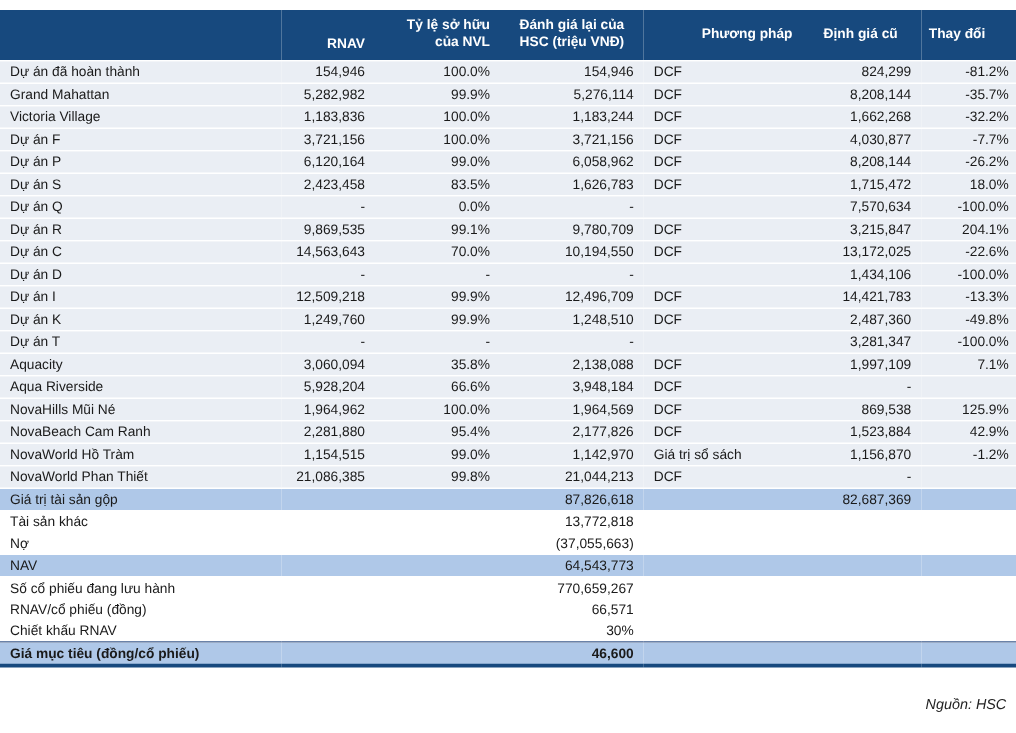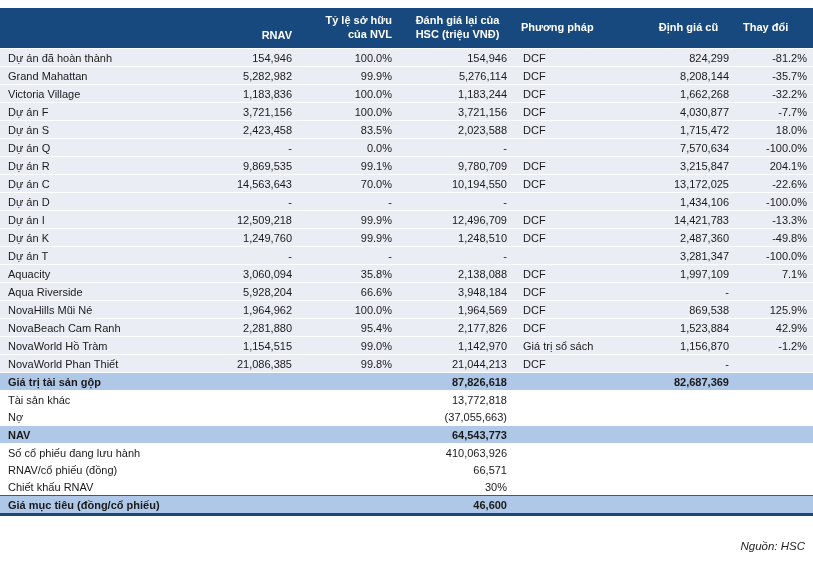--- a/index.html
+++ b/index.html
@@ -10,32 +10,32 @@
   th,td{font-size:11px;overflow:hidden;white-space:nowrap;}
   thead th{
     background:#17497E;color:#fff;font-weight:bold;
     padding:4px 6px 5px 6px;height:31px;white-space:pre-line;line-height:1.25;
     border-bottom:1px solid #fff;
   }
   th.h-name{text-align:left;}
   th.h-rnav{text-align:right;vertical-align:bottom;padding-right:8px;}
   th.h-own{text-align:right;vertical-align:middle;padding-right:8px;}
   th.h-hsc{vertical-align:middle;}
-  th.h-method{text-align:left;vertical-align:middle;}
+  th.h-method{text-align:right;vertical-align:middle;}
   th.h-old{text-align:center;vertical-align:middle;}
   th.h-change{text-align:left;vertical-align:middle;padding-right:6px;}
   tbody td{height:17px;padding:0 8px;}
   tbody.projects tr{background:#EAEEF4;border-bottom:1px solid #fff;}
   td.col-name{text-align:left;padding-left:8px;}
   td.col-rnav,td.col-own,td.col-hsc,td.col-old{text-align:right;}
   td.col-method{}
   td.col-change{text-align:right;padding-right:6px;}
   tbody.summary tr.row-plain{background:#fff;}
   tbody.summary tr.row-highlight{background:#AFC8E8;border-top:1px solid #fff;border-bottom:1px solid #fff;}
-  tbody.summary tr.row-highlight td{font-weight:bold;}
+  tbody.summary tr.row-highlight td{font-weight:normal;}
   tbody.summary tr.row-target{background:#AFC8E8;border-top:1px solid #3a5a8c;border-bottom:3px solid #17497E;}
   tbody.summary tr.row-target td{font-weight:bold;}
   .source-note{
     text-align:right;padding-right:8px;margin-top:24px;
     font-size:11.5px;font-style:italic;color:#222;
   }
 </style>
 </head>
 <body>
 
@@ -96,24 +96,33 @@
         <tr>
           <td class="col-name">Dự án F</td>
           <td class="col-rnav">3,721,156</td>
           <td class="col-own">100.0%</td>
           <td class="col-hsc">3,721,156</td>
           <td class="col-method">DCF</td>
           <td class="col-old">4,030,877</td>
           <td class="col-change">-7.7%</td>
         </tr>
         <tr>
+          <td class="col-name">Dự án P</td>
+          <td class="col-rnav">6,120,164</td>
+          <td class="col-own">99.0%</td>
+          <td class="col-hsc">6,058,962</td>
+          <td class="col-method">DCF</td>
+          <td class="col-old">8,208,144</td>
+          <td class="col-change">-26.2%</td>
+        </tr>
+        <tr>
           <td class="col-name">Dự án S</td>
           <td class="col-rnav">2,423,458</td>
           <td class="col-own">83.5%</td>
-          <td class="col-hsc">2,023,588</td>
+          <td class="col-hsc">1,626,783</td>
           <td class="col-method">DCF</td>
           <td class="col-old">1,715,472</td>
           <td class="col-change">18.0%</td>
         </tr>
         <tr>
           <td class="col-name">Dự án Q</td>
           <td class="col-rnav">-</td>
           <td class="col-own">0.0%</td>
           <td class="col-hsc">-</td>
           <td class="col-method"></td>
@@ -263,21 +272,21 @@
           <td class="col-own"></td>
           <td class="col-hsc">64,543,773</td>
           <td class="col-method"></td>
           <td class="col-old"></td>
           <td class="col-change"></td>
         </tr>
         <tr class="row-plain">
           <td class="col-name">Số cổ phiếu đang lưu hành</td>
           <td class="col-rnav"></td>
           <td class="col-own"></td>
-          <td class="col-hsc">410,063,926</td>
+          <td class="col-hsc">770,659,267</td>
           <td class="col-method"></td>
           <td class="col-old"></td>
           <td class="col-change"></td>
         </tr>
         <tr class="row-plain">
           <td class="col-name">RNAV/cổ phiếu (đồng)</td>
           <td class="col-rnav"></td>
           <td class="col-own"></td>
           <td class="col-hsc">66,571</td>
           <td class="col-method"></td>

